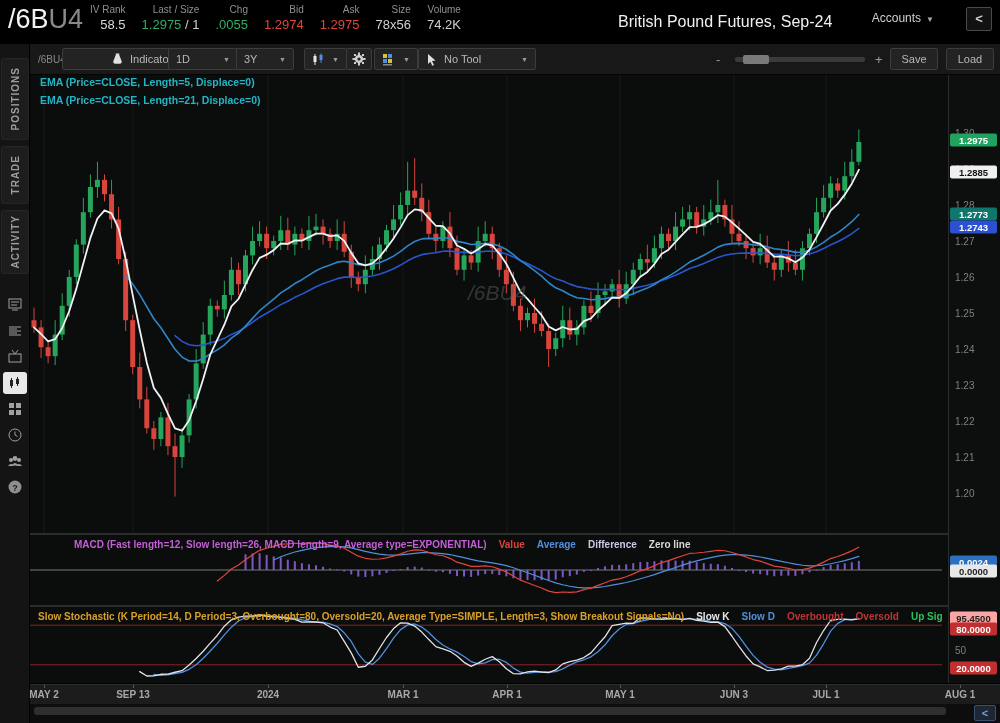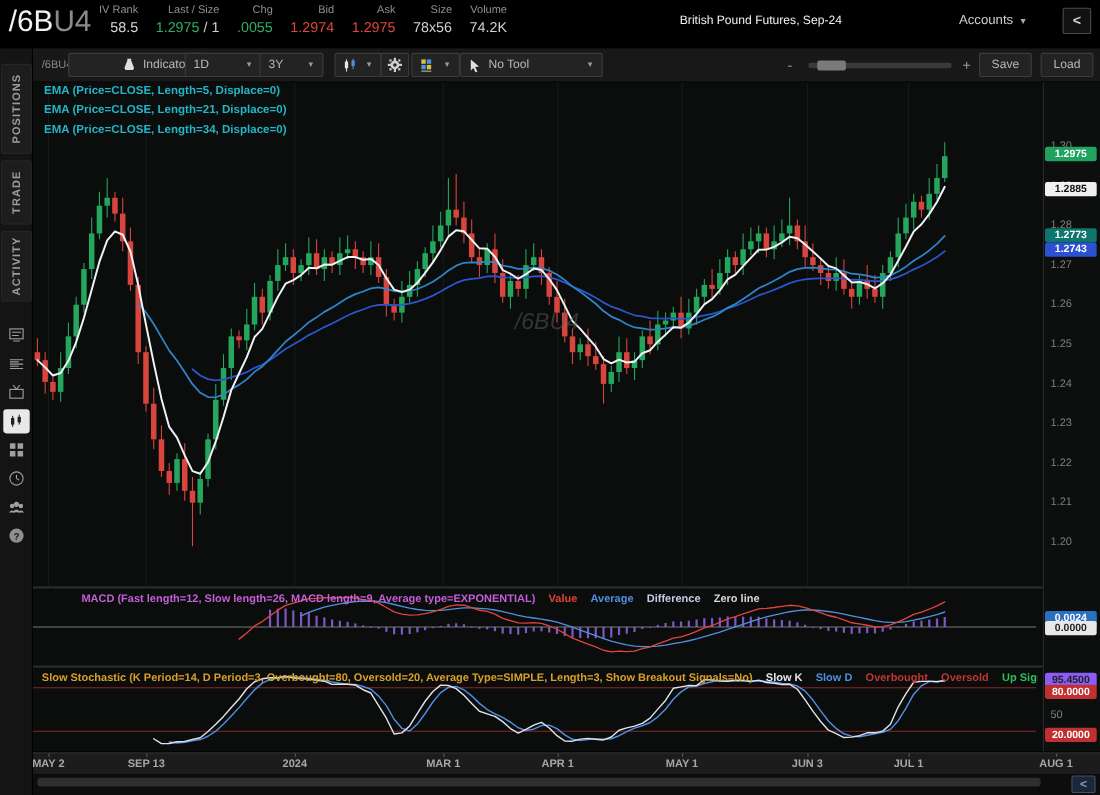--- a/index.html
+++ b/index.html
@@ -10,21 +10,21 @@
 
   
   .header{position:absolute;left:0;top:0;width:1000px;height:44px;background:#000;}
   .symbol{position:absolute;left:8px;top:4px;font-size:27px;letter-spacing:0;}
   .symbol .main{color:#f2f2f2;}
   .symbol .sub{color:#8a8a8a;}
   .fields{position:absolute;left:90px;top:3px;display:flex;}
   .field{display:flex;flex-direction:column;align-items:flex-end;margin-right:16px;}
   .field .lbl{font-size:10px;color:#8f8f8f;line-height:13px;}
   .field .val{font-size:13px;line-height:18px;color:#d8d8d8;white-space:nowrap;}
-  .inst-title{position:absolute;left:618px;top:13px;font-size:11px;color:#f0f0f0;white-space:nowrap;}
+  .inst-title{position:absolute;left:618px;top:13px;font-size:16px;color:#f0f0f0;white-space:nowrap;}
   .accounts{position:absolute;right:66px;top:11px;font-size:12px;color:#cfcfcf;cursor:pointer;}
   .accounts .chev{font-size:8px;color:#aaa;margin-left:5px;}
   .collapse-btn{position:absolute;right:8px;top:7px;width:26px;height:24px;border:1px solid #4a4a4a;
     border-radius:2px;color:#cfcfcf;font-size:13px;font-weight:bold;text-align:center;line-height:22px;cursor:pointer;background:#121212;}
 
   
   .sidebar{position:absolute;left:0;top:44px;width:30px;height:679px;background:#141414;border-right:1px solid #000;}
   .vtab{width:28px;margin:1px;background:#1d1d1d;border:1px solid #262626;border-radius:2px;
     display:flex;align-items:center;justify-content:center;cursor:pointer;}
   .vtab span{writing-mode:vertical-rl;transform:rotate(180deg);font-size:10px;font-weight:bold;
@@ -243,21 +243,21 @@
           <g>
             <rect x="1" y="1" width="4" height="4" fill="#d8c040"></rect>
             <rect x="6" y="1" width="4" height="4" fill="#4f8fe0"></rect>
             <rect x="1" y="6" width="4" height="4" fill="#4f8fe0"></rect>
             <rect x="6" y="6" width="4" height="4" fill="#d8c040"></rect>
             <rect x="1" y="11" width="9" height="1.5" fill="#888"></rect>
           </g>
         </svg>
       <span class="chev">▼</span>
     </div>
-    <div class="tb-btn" style="left:388px;width:130px;">
+    <div class="tb-btn" style="left:388px;width:118px;">
       <svg width="11" height="13" viewBox="0 0 11 13" style="margin-right:7px;">
           <path d="M2 1 L9.5 7.5 L6 8 L8 12 L6.3 12.8 L4.4 8.8 L2 11 Z" fill="#dfdfdf"></path>
         </svg>
       <span>No Tool</span>
       <span class="chev" style="margin-left:auto;">▼</span>
     </div>
     <div class="tb-plain" style="left:686px;">-</div>
     <div class="slider-track">
       <div class="slider-thumb"></div>
     </div>
@@ -518,21 +518,20 @@
       <line x1="828.85" y1="54.4000000000004" x2="828.85" y2="90.40000000000043" stroke="#26a55c" stroke-width="1"></line>
       <rect x="826.35" y="66.9999999999998" width="5" height="19.800000000000225" fill="#26a55c"></rect>
       <polyline points="145,260.66162230410055 152.04999999999998,266.3609581724371 159.1,269.6774748482977 166.15,270.74733342839454 173.2,270.1103429467721 180.25,267.86403763552823 187.29999999999998,265.9518069134982 194.35,263.32598937558487 201.4,259.41021855412254 208.45,256.54106320817283 215.5,252.19014531056317 222.54999999999998,247.26499414996005 229.6,242.2098516271058 236.65,238.26643153412874 243.7,234.1369211607505 250.75,229.62623995156468 257.79999999999995,226.19616909718943 264.84999999999997,222.34495943449338 271.9,219.12524746680864 278.95,215.4723761829908 286,211.82252611539178 293.05,208.79266748022695 300.09999999999997,206.34737219564255 307.15,203.63037949874885 314.2,202.09721495596298 321.25,202.09165981562245 328.3,202.49785068330118 335.34999999999997,202.057973501398 342.4,201.02608930131848 349.45,199.23031276981442 356.5,196.7142948972537 363.55,193.72490661741102 370.59999999999997,190.0834833821303 377.65,185.82728433172306 384.7,182.2257252270533 391.75,179.65282664265033 398.8,178.46123654878517 405.84999999999997,177.74916588885458 412.9,176.2549278380633 419.95,176.0803605330312 427,177.1500542168578 434.05,177.33576540446663 441.09999999999997,177.92229309563962 448.15,177.2410192044602 455.2,176.1872466784913 462.25,176.0165468682924 469.3,177.08988704724726 476.34999999999997,178.92475064454734 483.4,181.88905060771629 490.45,185.50681914441867 497.5,188.5064294790232 504.55,191.95177636593579 511.59999999999997,195.61167485931108 518.65,200.09100772449307 525.6999999999999,203.69723585452198 532.75,206.0688223771212 539.8,209.12774681271492 546.85,211.6004469948458 553.9,212.69756430942584 560.9499999999999,214.14341777745918 568,214.47807961874793 575.05,214.58790364053345 582.1,214.280023432503 589.15,214.81259352207402 596.1999999999999,214.491873892241 603.25,213.3666239555411 610.3,211.68853115808196 617.35,210.31204366333398 624.4,208.19135545400096 631.4499999999999,205.36899228520102 638.5,203.1193355831899 645.55,200.1753735498652 652.6,196.98820934701578 659.65,193.5717402414718 666.6999999999999,191.1733550848167 673.75,188.50059193711334 680.8,185.56912954070697 687.85,182.3937507098095 694.9,180.22267924067785 701.9499999999999,178.99852614121113 709,178.2557532188561 716.05,177.96685303492205 723.1,178.10589000435567 730.15,177.8255534326785 737.1999999999999,178.3840932365254 744.25,179.3221450515806 751.3,179.38373676291891 758.35,179.85323751932353 765.4,180.70733823250453 772.4499999999999,180.2783474763622 779.5,179.05101333485607 786.55,176.65952685857835 793.6,173.58183960951692 800.65,169.85716306040138 807.6999999999999,166.75675374266373 814.75,163.01065352879797 821.8,158.65575904143884 828.85,153.418287096214" fill="none" stroke="#2b55cc" stroke-width="1.6" stroke-linejoin="round" stroke-linecap="round"></polyline>
       <polyline points="95.64999999999999,200.78966990455723 102.7,209.08151809505222 109.75,219.5650164500474 116.8,231.7136513182251 123.85,243.73968301656868 130.89999999999998,252.7088027423356 137.95,263.48072976575986 145,274.2552088779636 152.04999999999998,282.0865535254219 159.1,285.9332304776566 166.15,286.1574822524151 173.2,283.7431656840134 180.25,278.93015062183076 187.29999999999998,274.88195511075526 194.35,269.89268646432345 201.4,263.06607860393024 208.45,258.1691623672093 215.5,251.09923851564488 222.54999999999998,243.3629441051318 229.6,235.6754037319388 236.65,229.99582157449012 243.7,224.17801961317264 250.75,217.90729055743014 257.79999999999995,213.5157186885735 264.84999999999997,208.54156244415705 271.9,204.6741476765063 278.95,200.1764978877336 286,195.76045262521254 293.05,192.4004114774653 300.09999999999997,190.00037407042328 307.15,187.1639764276572 314.2,186.22179675241551 321.25,187.65617886583223 328.3,189.61470805984726 335.34999999999997,190.08609823622436 342.4,189.53281657838568 349.45,187.72074234398718 356.5,184.76431122180665 363.55,181.09482838346008 370.59999999999997,176.4498439849637 377.65,170.9180399863306 384.7,166.54367271484628 391.75,163.8760661044057 398.8,163.41460554946013 405.84999999999997,163.64964140860013 412.9,162.5542194623642 419.95,163.52201769305887 427,166.36547063005384 434.05,167.64133693641242 441.09999999999997,169.4557608512843 448.15,169.14160077389494 455.2,168.20145524899505 462.25,168.65586840817767 469.3,171.03260764379797 476.34999999999997,174.5023705852711 483.4,179.62033689570154 490.45,185.58212445063748 497.5,190.3473858642159 504.55,195.66125987656005 511.59999999999997,201.14659988778197 518.65,207.76963626162015 525.6999999999999,212.80876023783648 532.75,215.75341839803332 539.8,219.7394712709391 546.85,222.70861024630858 553.9,223.44419113300773 560.9499999999999,224.76744648455193 568,224.33404225868392 575.05,223.61276568971266 582.1,222.30251426337472 589.15,222.420467512159 596.1999999999999,221.2186068292354 603.25,218.81691529930512 610.3,215.65174118118645 617.35,213.101582891988 624.4,209.47416626544415 631.4499999999999,204.8674238776763 638.5,201.33402170697838 645.55,196.8127470063445 652.6,192.04795182394932 659.65,187.06177438540877 666.6999999999999,183.8379767140079 673.75,180.2527061036435 680.8,176.3388237305852 687.85,172.12620339144075 694.9,169.60563944676449 701.9499999999999,168.62330858796807 709,168.38482598906168 716.05,168.82256908096576 723.1,169.8750628008776 730.15,170.17732981898 737.1999999999999,171.7612089263457 744.25,173.85564447849617 751.3,174.45058588954197 758.35,175.64598717231164 765.4,177.3872610657378 772.4499999999999,177.00660096885332 779.5,175.35145542623053 786.55,171.8831412965735 793.6,167.42103754233983 800.65,162.05548867485442 807.6999999999999,157.83226243168613 814.75,152.68387493789612 821.8,146.69443176172388 828.85,139.44948341974904" fill="none" stroke="#2e86c8" stroke-width="1.6" stroke-linejoin="round" stroke-linecap="round"></polyline>
       <polyline points="4,252.40000000000018 11.05,259.0000000000002 18.1,266.4 25.15,264.13333333333367 32.2,253.02222222222167 39.25,236.01481481481397 46.3,213.87654320987588 53.35,188.3176954732506 60.4,162.87846364883336 67.44999999999999,143.5189757658888 74.5,135.41265051059213 81.55,138.4084336737273 88.6,153.60562244915144 95.64999999999999,184.13708163276715 102.7,220.0913877551775 109.75,254.8609251701184 116.8,287.64061678007903 123.85,313.09374452005295 130.89999999999998,322.8624963467019 137.95,338.9749975644676 145,353.3166650429785 152.04999999999998,355.6777766953194 159.1,345.25185113021246 166.15,326.3012340868078 173.2,304.0674893912053 180.25,279.64499292746945 187.29999999999998,264.5633286183129 194.35,249.70888574554183 201.4,231.40592383036073 208.45,224.00394922024 215.5,209.46929948015978 222.54999999999998,194.97953298677322 229.6,182.91968865784855 236.65,179.67979243856496 243.7,175.11986162570946 250.75,168.47990775047313 257.79999999999995,168.8532718336492 264.84999999999997,165.50218122243228 271.9,165.66812081495436 278.95,162.17874720996974 286,158.65249813997957 293.05,158.70166542665282 300.09999999999997,161.1344436177683 307.15,160.35629574517864 314.2,165.83753049678592 321.25,177.89168699785705 328.3,188.32779133190448 335.34999999999997,190.4851942212697 342.4,188.32346281417944 349.45,182.08230854278565 356.5,173.1215390285234 363.55,163.54769268568202 370.59999999999997,152.36512845712164 377.65,140.1100856380806 384.7,134.3400570920532 391.75,135.29337139470215 398.8,143.12891426313453 405.84999999999997,150.7526095087564 412.9,151.03507300583735 419.95,158.42338200389133 427,170.54892133592705 434.05,173.83261422395114 441.09999999999997,178.42174281596667 448.15,174.28116187731115 455.2,169.1207745848736 462.25,170.4805163899155 469.3,178.58701092660982 476.34999999999997,188.79134061773993 483.4,202.79422707849255 490.45,216.92948471899456 497.5,223.95298981266308 504.55,232.23532654177478 511.59999999999997,240.1568843611826 518.65,251.43792290745432 525.6999999999999,255.3586152716364 532.75,251.97241018109045 539.8,254.5149401207273 546.85,253.80996008048493 553.9,246.13997338698974 560.9499999999999,243.42664892465933 568,235.61776594977255 575.05,229.2118439665148 582.1,222.54122931100937 589.15,222.89415287400578 596.1999999999999,218.32943524933697 603.25,210.48629016622442 610.3,201.6575267774823 617.35,196.97168451832079 624.4,189.0477896788803 631.4499999999999,178.96519311925329 638.5,174.64346207950223 645.55,166.9623080530015 652.6,159.4415387020005 659.65,152.02769246799983 666.6999999999999,151.88512831199938 673.75,149.3900855413324 680.8,145.3267236942211 687.85,140.2178157961477 694.9,141.61187719743128 701.9499999999999,147.3412514649542 709,153.56083430996924 716.05,160.10722287331208 723.1,166.87148191554087 730.15,168.9809879436937 737.1999999999999,175.18732529579503 744.25,181.72488353052952 751.3,181.28325568701945 758.35,183.38883712467887 765.4,187.19255808311877 772.4499999999999,182.52837205541175 779.5,174.61891470360786 786.55,162.14594313573832 793.6,149.03062875715835 800.65,135.48708583810506 807.6999999999999,128.8580572254034 814.75,119.63870481693534 821.8,108.6924698779561 828.85,94.79497991863707" fill="none" stroke="#f0f2f4" stroke-width="1.8" stroke-linejoin="round" stroke-linecap="round"></polyline>
     </svg>
 
   <div class="ema-labels" id="ema-labels">
       <div style="color: rgb(35, 181, 197);">EMA (Price=CLOSE, Length=5, Displace=0)</div>
       <div style="color: rgb(35, 181, 197);">EMA (Price=CLOSE, Length=21, Displace=0)</div>
-      <div style="color: rgb(35, 181, 197);">EMA (Price=CLOSE, Length=34, Displace=0)</div>
     </div>
   <div class="watermark">/6BU4</div>
 
   <div class="panel-divider" style="top:533px;"></div>
 
   <svg id="macd-svg" class="abs" style="left:30px;top:535px;" width="918" height="70">
       <line x1="0" y1="35" x2="912" y2="35" stroke="#787878" stroke-width="1"></line>
       <rect x="214.5" y="19.323067765125657" width="2" height="15.676932234874343" fill="#8a5fd6" opacity="0.9"></rect>
       <rect x="221.54999999999998" y="18.372649035866235" width="2" height="16.627350964133765" fill="#8a5fd6" opacity="0.9"></rect>
       <rect x="228.6" y="18.189684229576194" width="2" height="16.810315770423806" fill="#8a5fd6" opacity="0.9"></rect>
@@ -661,21 +660,21 @@
       <div class="tick" style="top: 346px;">1.22</div>
       <div class="tick" style="top: 382px;">1.21</div>
       <div class="tick" style="top: 418px;">1.20</div>
       <div class="badge" style="top: 65px; background: rgb(31, 163, 94); color: rgb(255, 255, 255);">1.2975</div>
       <div class="badge" style="top: 97px; background: rgb(240, 240, 240); color: rgb(17, 17, 17);">1.2885</div>
       <div class="badge" style="top: 139px; background: #0f766e; color: rgb(255, 255, 255);">1.2773</div>
       <div class="badge" style="top: 152px; background: rgb(43, 80, 208); color: rgb(255, 255, 255);">1.2743</div>
       <div class="badge" style="top: 490px; background: #0369a1; color: rgb(255, 255, 255);">0.0051</div>
       <div class="badge" style="top: 487px; background: rgb(43, 111, 192); color: rgb(255, 255, 255);">0.0024</div>
       <div class="badge" style="top: 496px; background: rgb(232, 232, 232); color: rgb(34, 34, 34);">0.0000</div>
-      <div class="badge" style="top: 543px; background: #8b5cf6; color: rgb(34, 34, 34);">95.4500</div>
+      <div class="badge" style="top: 543px; background: #fca5a5; color: rgb(34, 34, 34);">95.4500</div>
       <div class="badge" style="top: 554px; background: rgb(192, 48, 48); color: rgb(255, 255, 255);">80.0000</div>
       <div class="badge" style="top: 593px; background: rgb(192, 48, 48); color: rgb(255, 255, 255);">20.0000</div>
       <div class="tick" style="top: 575px;">50</div>
     </div>
 
   <div class="time-axis" id="time-axis">
       <div class="tick" style="left: 14px;"></div>
       <div class="tlabel" style="left: 14px;">MAY 2</div>
       <div class="tick" style="left: 103px;"></div>
       <div class="tlabel" style="left: 103px;">SEP 13</div>

